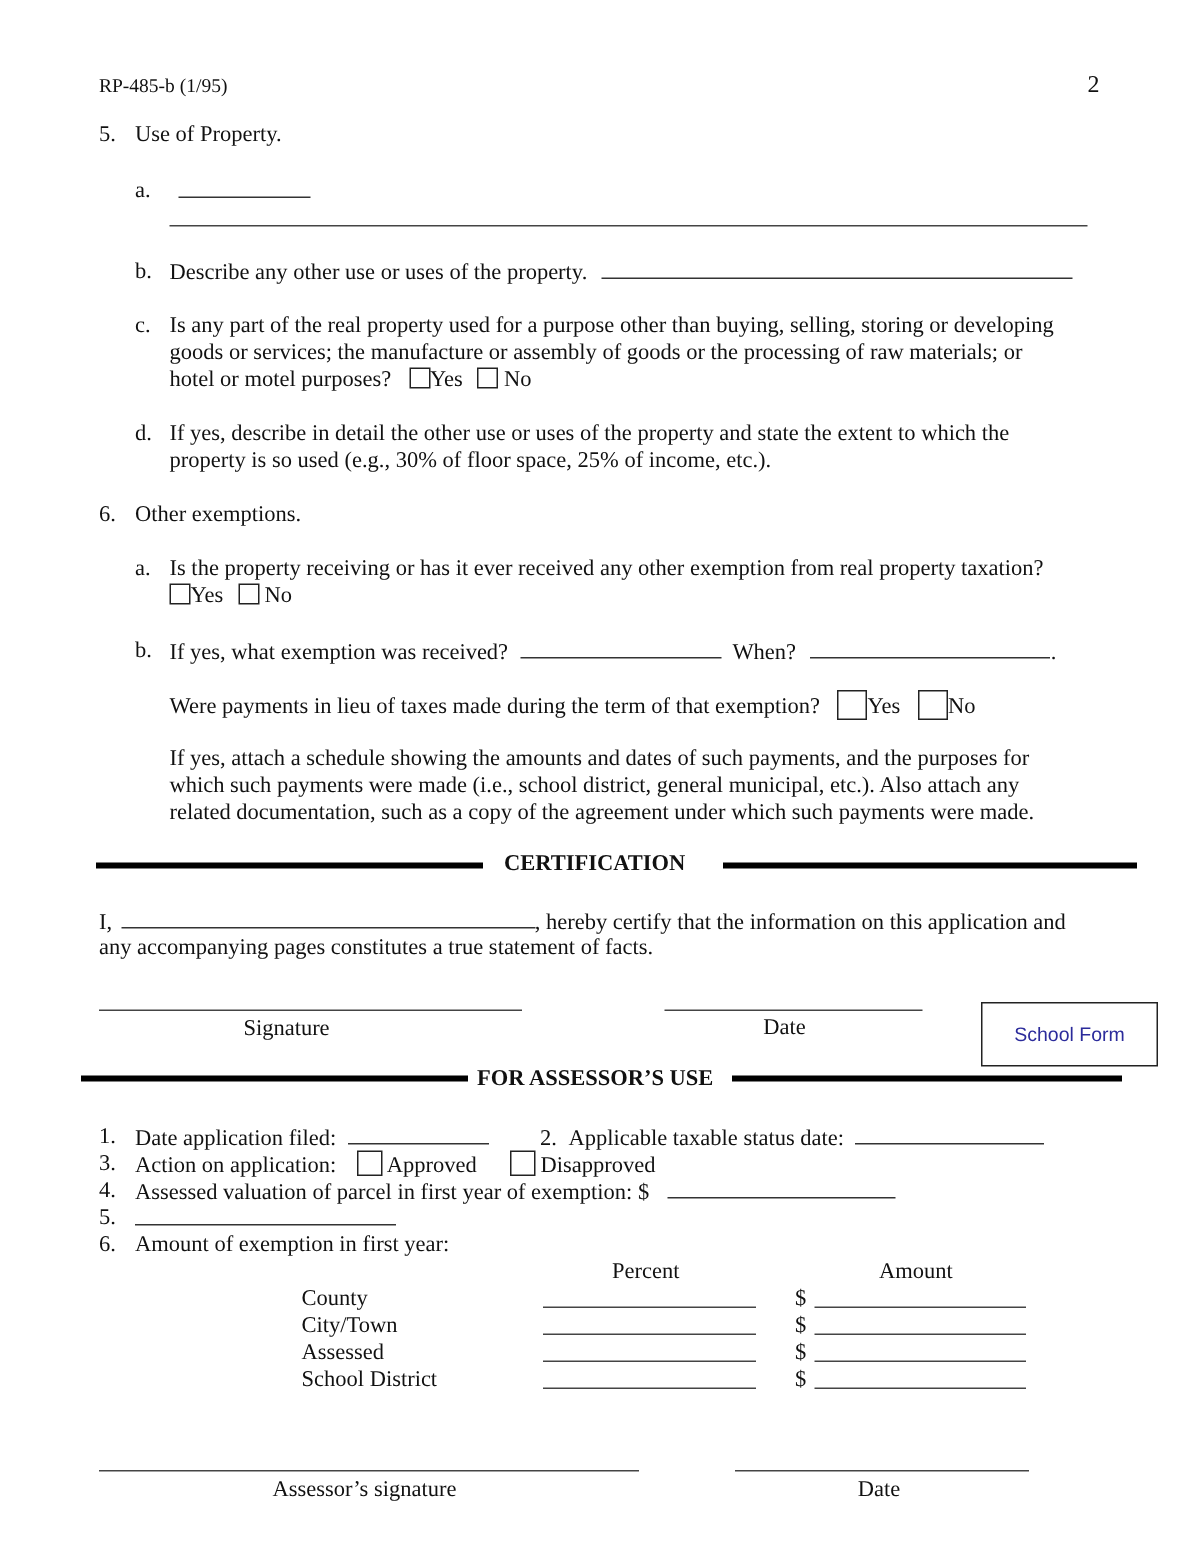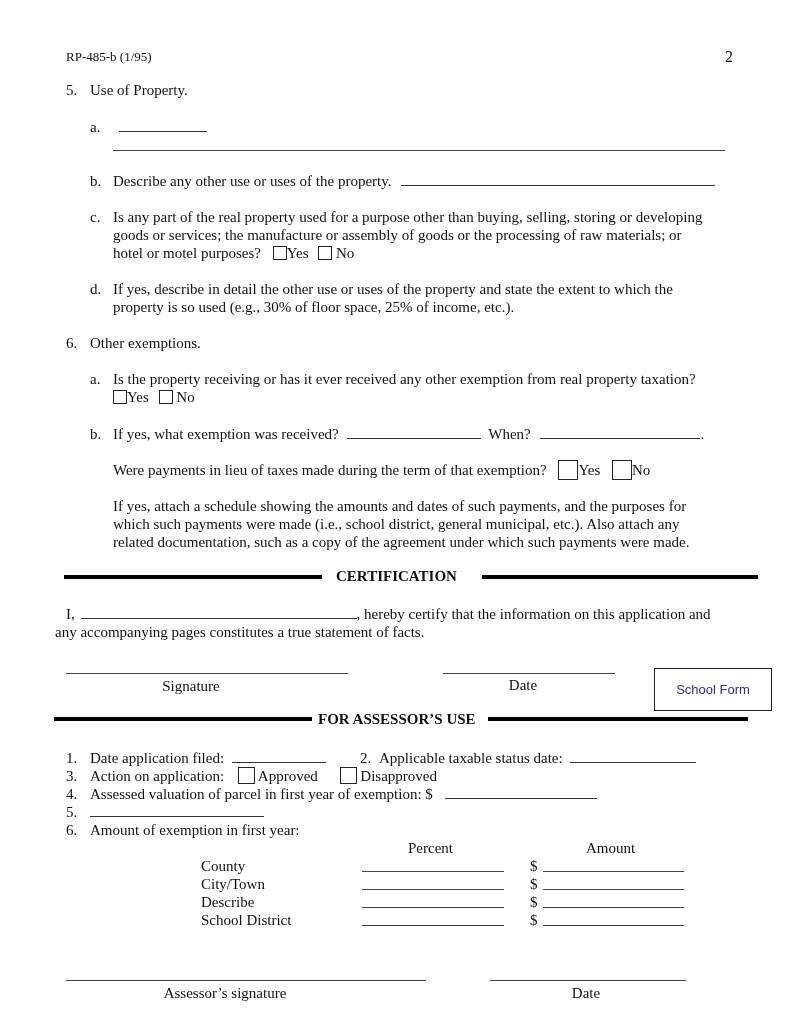--- a/index.html
+++ b/index.html
@@ -88,21 +88,21 @@
 <div class="abs" style="left:113px; top:533px;">related documentation, such as a copy of the agreement under which such payments were made.</div>
 
 <div class="rule" style="left:64px; top:575px; width:258px;"></div>
 <div class="heading" style="left:336px; top:568px;">CERTIFICATION</div>
 <div class="rule" style="left:482px; top:575px; width:276px;"></div>
 
 <div class="abs" style="left:66px; top:605px;">
   <span>I,</span>
   <span class="ul" style="width:276px; margin-left:2px;"></span><span>, hereby certify that the information on this application and</span>
 </div>
-<div class="abs" style="left:55px; top:623px;">any accompanying pages constitutes a true statement of facts.</div>
+<div class="abs" style="left:66px; top:623px;">any accompanying pages constitutes a true statement of facts.</div>
 
 <div class="sigline" style="left:66px; top:673px; width:282px;"></div>
 <div class="abs center" style="left:66px; top:677px; width:250px;">Signature</div>
 <div class="sigline" style="left:443px; top:673px; width:172px;"></div>
 <div class="abs center" style="left:443px; top:676px; width:160px;">Date</div>
 
 <div class="clear-btn">School Form</div>
 
 <div class="rule" style="left:54px; top:717px; width:258px;"></div>
 <div class="heading" style="left:318px; top:711px;">FOR ASSESSOR’S USE</div>
@@ -147,26 +147,26 @@
 
 <div id="exemption-rows">
     <div class="abs" style="left: 201px; top: 857px;">County</div>
     <div class="sigline" style="left: 362px; top: 871px; width: 142px;"></div>
     <div class="abs" style="left: 530px; top: 857px;">$</div>
     <div class="sigline" style="left: 543px; top: 871px; width: 141px;"></div>
     <div class="abs" style="left: 201px; top: 875px;">City/Town</div>
     <div class="sigline" style="left: 362px; top: 889px; width: 142px;"></div>
     <div class="abs" style="left: 530px; top: 875px;">$</div>
     <div class="sigline" style="left: 543px; top: 889px; width: 141px;"></div>
-    <div class="abs" style="left: 201px; top: 893px;">Describe</div>
+    <div class="abs" style="left: 201px; top: 893px;">Assessed</div>
     <div class="sigline" style="left: 362px; top: 907px; width: 142px;"></div>
     <div class="abs" style="left: 530px; top: 893px;">$</div>
     <div class="sigline" style="left: 543px; top: 907px; width: 141px;"></div>
     <div class="abs" style="left: 201px; top: 911px;">School District</div>
     <div class="sigline" style="left: 362px; top: 925px; width: 142px;"></div>
     <div class="abs" style="left: 530px; top: 911px;">$</div>
     <div class="sigline" style="left: 543px; top: 925px; width: 141px;"></div>
   </div>
 
 <div class="sigline" style="left:66px; top:980px; width:360px;"></div>
-<div class="abs center" style="left:66px; top:984px; width:318px;">Assessor’s signature</div>
+<div class="abs center" style="left:84px; top:984px; width:318px;">Assessor’s signature</div>
 <div class="sigline" style="left:490px; top:980px; width:196px;"></div>
 <div class="abs center" style="left:490px; top:984px; width:192px;">Date</div>
 
 </body></html>

